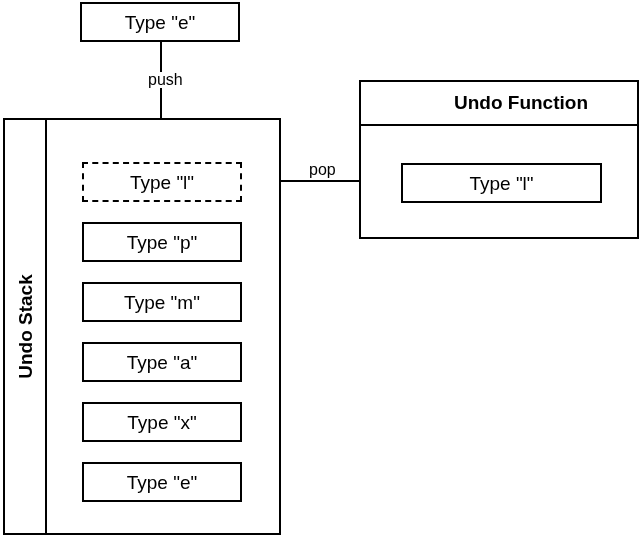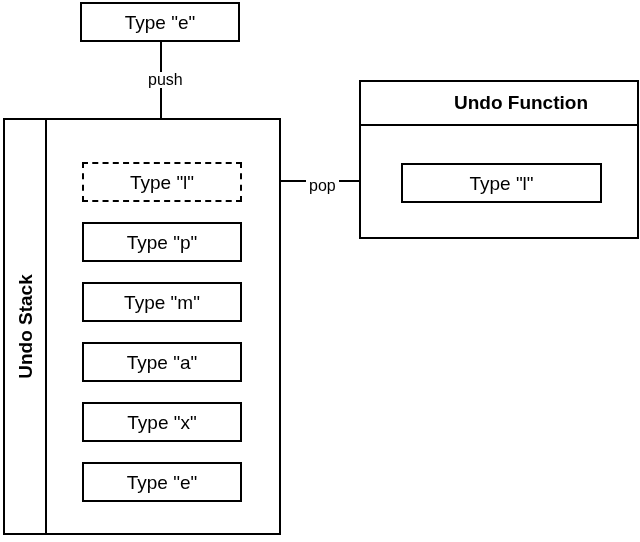--- a/index.html
+++ b/index.html
@@ -130,21 +130,21 @@
     padding: 0 3px;
     white-space: nowrap;
     margin-left: 8px;
   }
   #push-label {
     left: 137px;
     top: 72px;
   }
   #pop-label {
     left: 298px;
-    top: 178px;
+    top: 162px;
   }
 
   svg.edges {
     position: absolute;
     left: 0;
     top: 0;
     width: 640px;
     height: 542px;
     pointer-events: none;
   }

